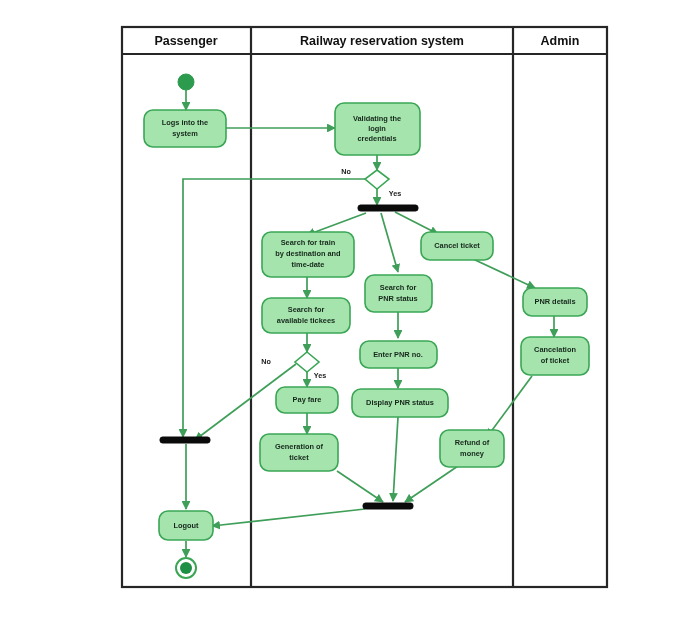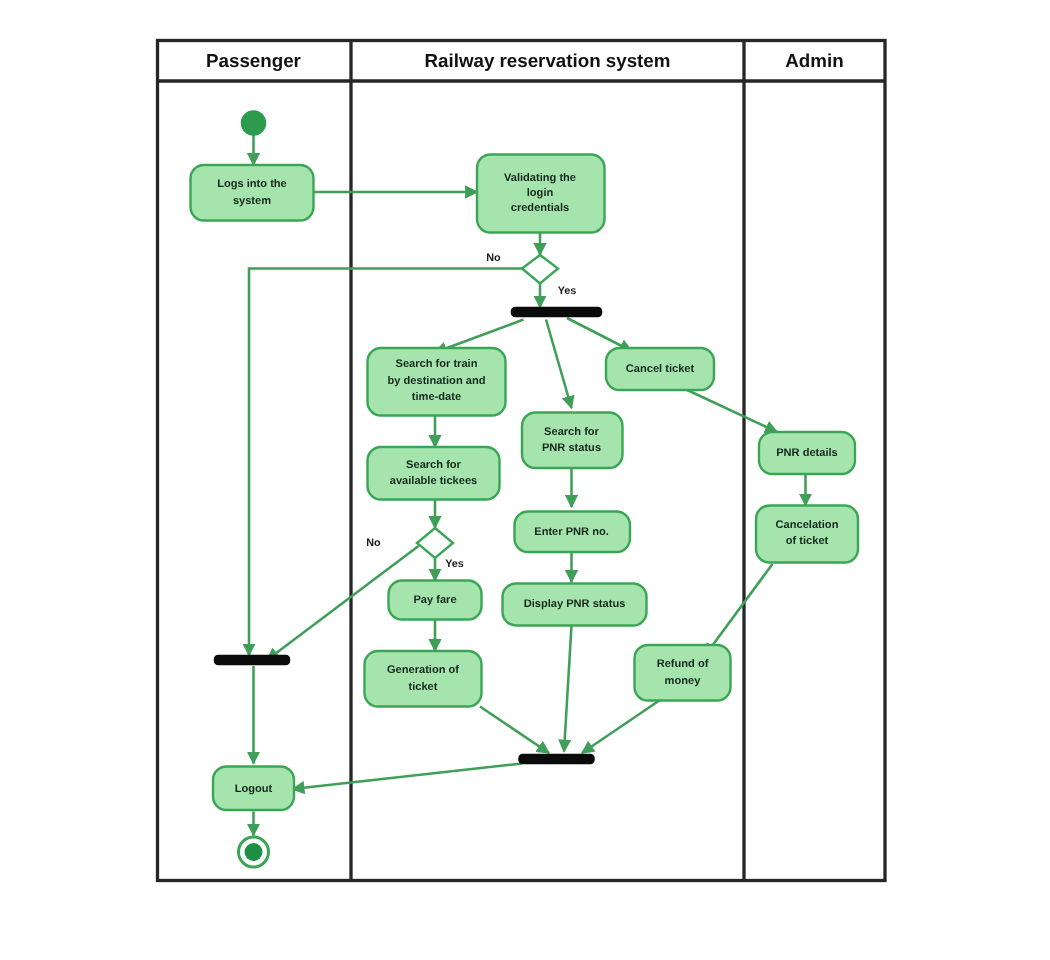--- a/index.html
+++ b/index.html
@@ -9,21 +9,21 @@
   }
   body {
     width: 700px;
     height: 640px;
     font-family: "Liberation Sans", sans-serif;
     overflow: hidden;
     position: relative;
   }
   #diagram-root {
     position: absolute;
-    left: 0; top: 0;
+    left: 17px; top: 0;
     width: 636px;
     height: 640px;
   }
   svg.canvas {
     position: absolute;
     left: 0; top: 0;
     width: 700px;
     height: 640px;
     display: block;
   }

